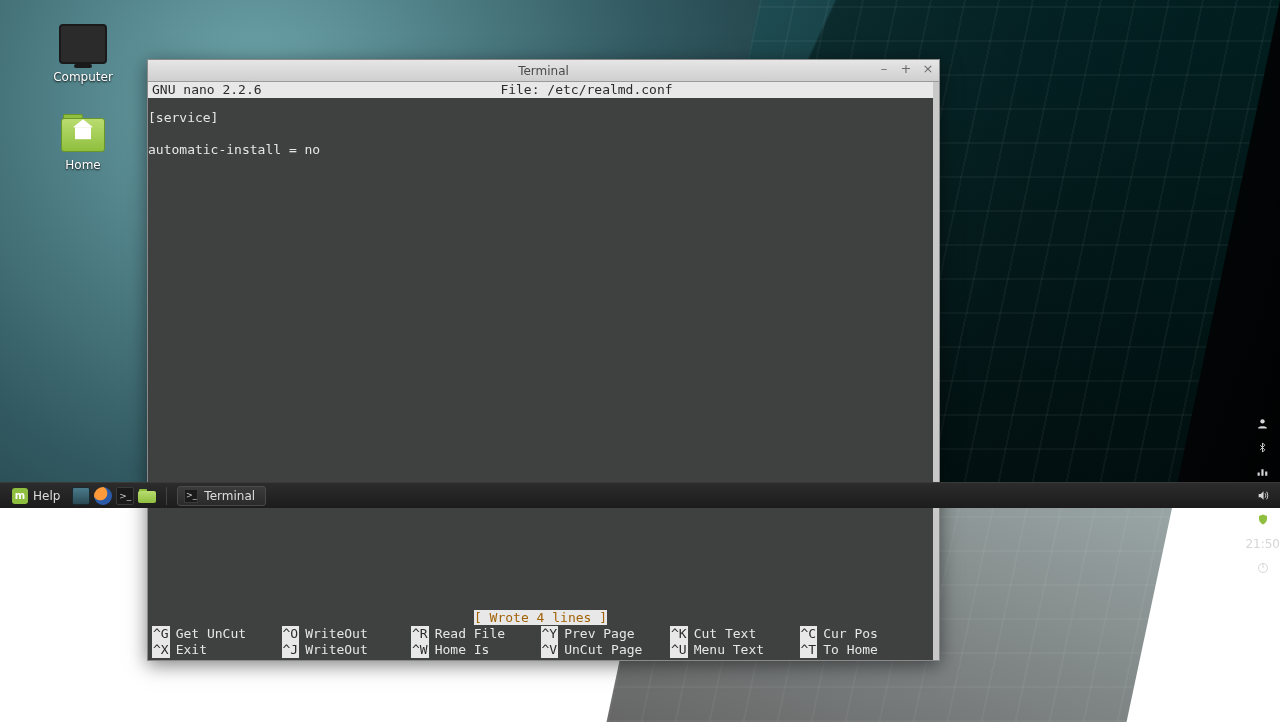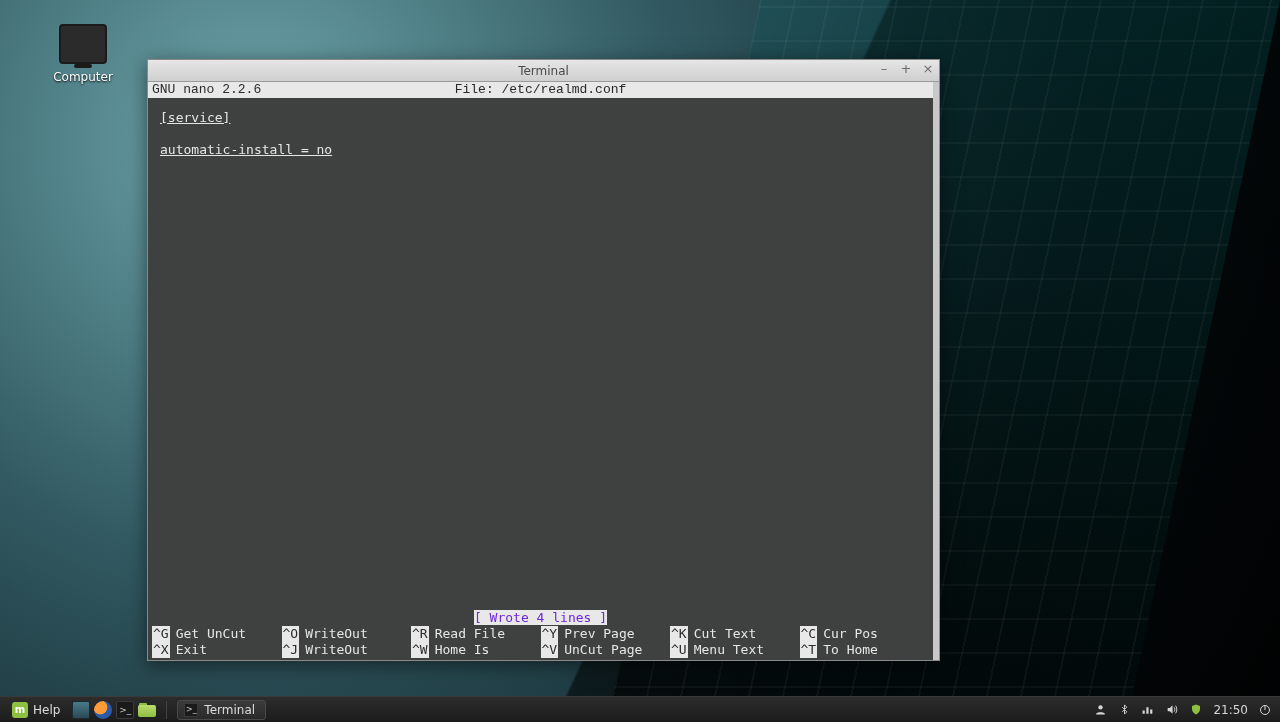--- a/index.html
+++ b/index.html
@@ -1,19 +1,19 @@
 <!DOCTYPE html>
 <html><head>
 <meta charset="utf-8">
 <style>
   * { margin: 0; padding: 0; box-sizing: border-box; }
   html, body { width: 1280px; height: 722px; overflow: hidden; font-family: "DejaVu Sans", sans-serif; }
   .desktop {
     position: relative;
-    width: 1280px; height: 722px;
+    width: 1280px; height: 508px;
     background:
       linear-gradient(115deg, rgba(10,30,40,0.0) 0%, rgba(10,30,40,0.0) 55%, rgba(0,0,0,0.55) 55.2%, rgba(0,0,0,0.85) 100%),
       radial-gradient(circle at 20% 20%, #6fa7ad 0%, #335b63 35%, #0e2228 70%, #060d10 100%);
   }
   
   .grid-overlay {
     position:absolute; right:0; top:0; width:520px; height:722px;
     background-image:
       repeating-linear-gradient(90deg, rgba(255,255,255,0.04) 0 2px, transparent 2px 34px),
       repeating-linear-gradient(0deg, rgba(255,255,255,0.04) 0 2px, transparent 2px 34px),
@@ -44,26 +44,26 @@
     height:22px; background:linear-gradient(#e6e6e6,#cfcfcf); border-bottom:1px solid #9a9a9a;
     display:flex; align-items:center; justify-content:center; position:relative; font-size:12px; color:#4a4a4a;
   }
   .titlebar .controls { position:absolute; right:4px; top:2px; display:flex; gap:8px; }
   .tbtn { width:14px; height:14px; color:#6b6b6b; font-size:13px; line-height:13px; text-align:center; cursor:pointer; }
   .term {
     flex:1; background:rgba(63,64,64,0.97); color:#e6e6e6;
     font-family:"DejaVu Sans Mono","Liberation Mono",monospace; font-size:13px; line-height:16px;
     position:relative; border-right:6px solid #c8c8c8;
   }
-  .nano-header { background:#e8e8e8; color:#2b2b2b; height:16px; padding:0 4px; display:flex;font-family:Liberation Mono, monospace; }
+  .nano-header { background:#e8e8e8; color:#2b2b2b; height:16px; padding:0 4px; display:flex; }
   .nano-header .left { width:33%; }
-  .nano-header .center { width:34%; text-align:center; }
-  .nano-body { padding:12px 4px 0 12px; white-space:pre;text-decoration:underline; }
+  .nano-header .center { width:34%; text-align:right; }
+  .nano-body { padding:12px 4px 0 0; white-space:pre; }
   .nano-status { position:absolute; bottom:34px; left:0; right:0; text-align:center; }
-  .nano-status span { background:#e8e8e8; color:#6d28d9; padding:0 0; }
+  .nano-status span { background:#e8e8e8; color:#a16207; padding:0 0; }
   .nano-footer { position:absolute; bottom:0; left:0; right:0; padding:0 4px 2px; }
   .nano-row { display:grid; grid-template-columns:repeat(6,1fr); }
   .sc { display:flex; gap:6px; align-items:center; }
   .k { background:#e8e8e8; color:#2b2b2b; padding:0 1px; display:inline-block; min-width:16px; text-align:center; }
 
   
   .taskbar {
     position:absolute; left:0; right:0; bottom:0; height:26px;
     background:linear-gradient(#2c2c2c,#1c1c1c); border-top:1px solid #3a3a3a;
     display:flex; align-items:center; color:#ddd; font-size:12px;
@@ -72,35 +72,43 @@
   .menu-btn { display:flex; align-items:center; gap:5px; padding:2px 8px; border-radius:3px; cursor:pointer; }
   .mint-logo { width:16px; height:16px; background:#8fbf3f; border-radius:3px; display:flex; align-items:center; justify-content:center; color:#fff; font-size:10px; font-weight:bold; }
   .ql { width:18px; height:18px; display:flex; align-items:center; justify-content:center; cursor:pointer; border-radius:2px; font-size:13px; }
   .ql.desktop-ic { background:linear-gradient(#4a7a8a,#2a4a55); border:1px solid #1a2a30; }
   .ql.fx { background:radial-gradient(circle at 35% 35%, #ff9a3a 0 40%, #2a5aa8 45% 100%); border-radius:50%; }
   .ql.term-ic { background:#1a1a1a; border:1px solid #3a3a3a; color:#ccc; font-size:9px; }
   .ql.files-ic { width:18px; }
   .divider { width:1px; height:18px; background:#444; margin:0 6px; }
   .task-btn { display:flex; align-items:center; gap:6px; background:linear-gradient(#3b3b3b,#2a2a2a); border:1px solid #4a4a4a; border-radius:3px; padding:2px 10px 2px 6px; cursor:pointer; }
   .task-btn .ic { width:14px; height:14px; background:#1a1a1a; border:1px solid #3a3a3a; color:#ccc; font-size:8px; display:flex; align-items:center; justify-content:center; }
-  .tb-right { margin-left:auto; display:flex; align-items:center; gap:10px; padding-right:8px; color:#d6d6d6; }
+  .tb-right { margin-left:auto; display:flex; align-items:center; gap:10px; color:#d6d6d6;flex-direction:column; }
   .tray-ic { width:14px; height:14px; display:inline-flex; align-items:center; justify-content:center; }
   .folder-mini { position:relative; width:18px; height:14px; }
   .folder-mini .body { position:absolute; inset:2px 0 0 0; background:linear-gradient(#b9dc6f,#8fbf3f); border-radius:2px; }
   .folder-mini .tab { position:absolute; top:0; left:1px; width:8px; height:3px; background:#8fbf3f; border-radius:1px 1px 0 0; }
 </style>
 </head>
 <body>
 
 <div class="desktop">
   <div class="grid-overlay"></div>
 
   <div class="dicon" style="left:38px; top:24px;">
     <div class="glyph monitor"></div>
     <div>Computer</div>
+  </div>
+  <div class="dicon" style="left:38px; top:112px;">
+    <div class="glyph folder">
+      <div class="tab"></div>
+        <div class="body"></div>
+        <div class="home"></div>
+    </div>
+    <div>Home</div>
   </div>
 
   <div class="window">
     <div class="titlebar">
       <span>Terminal</span>
       <div class="controls">
         <div class="tbtn">–</div>
         <div class="tbtn">+</div>
         <div class="tbtn">×</div>
       </div>

